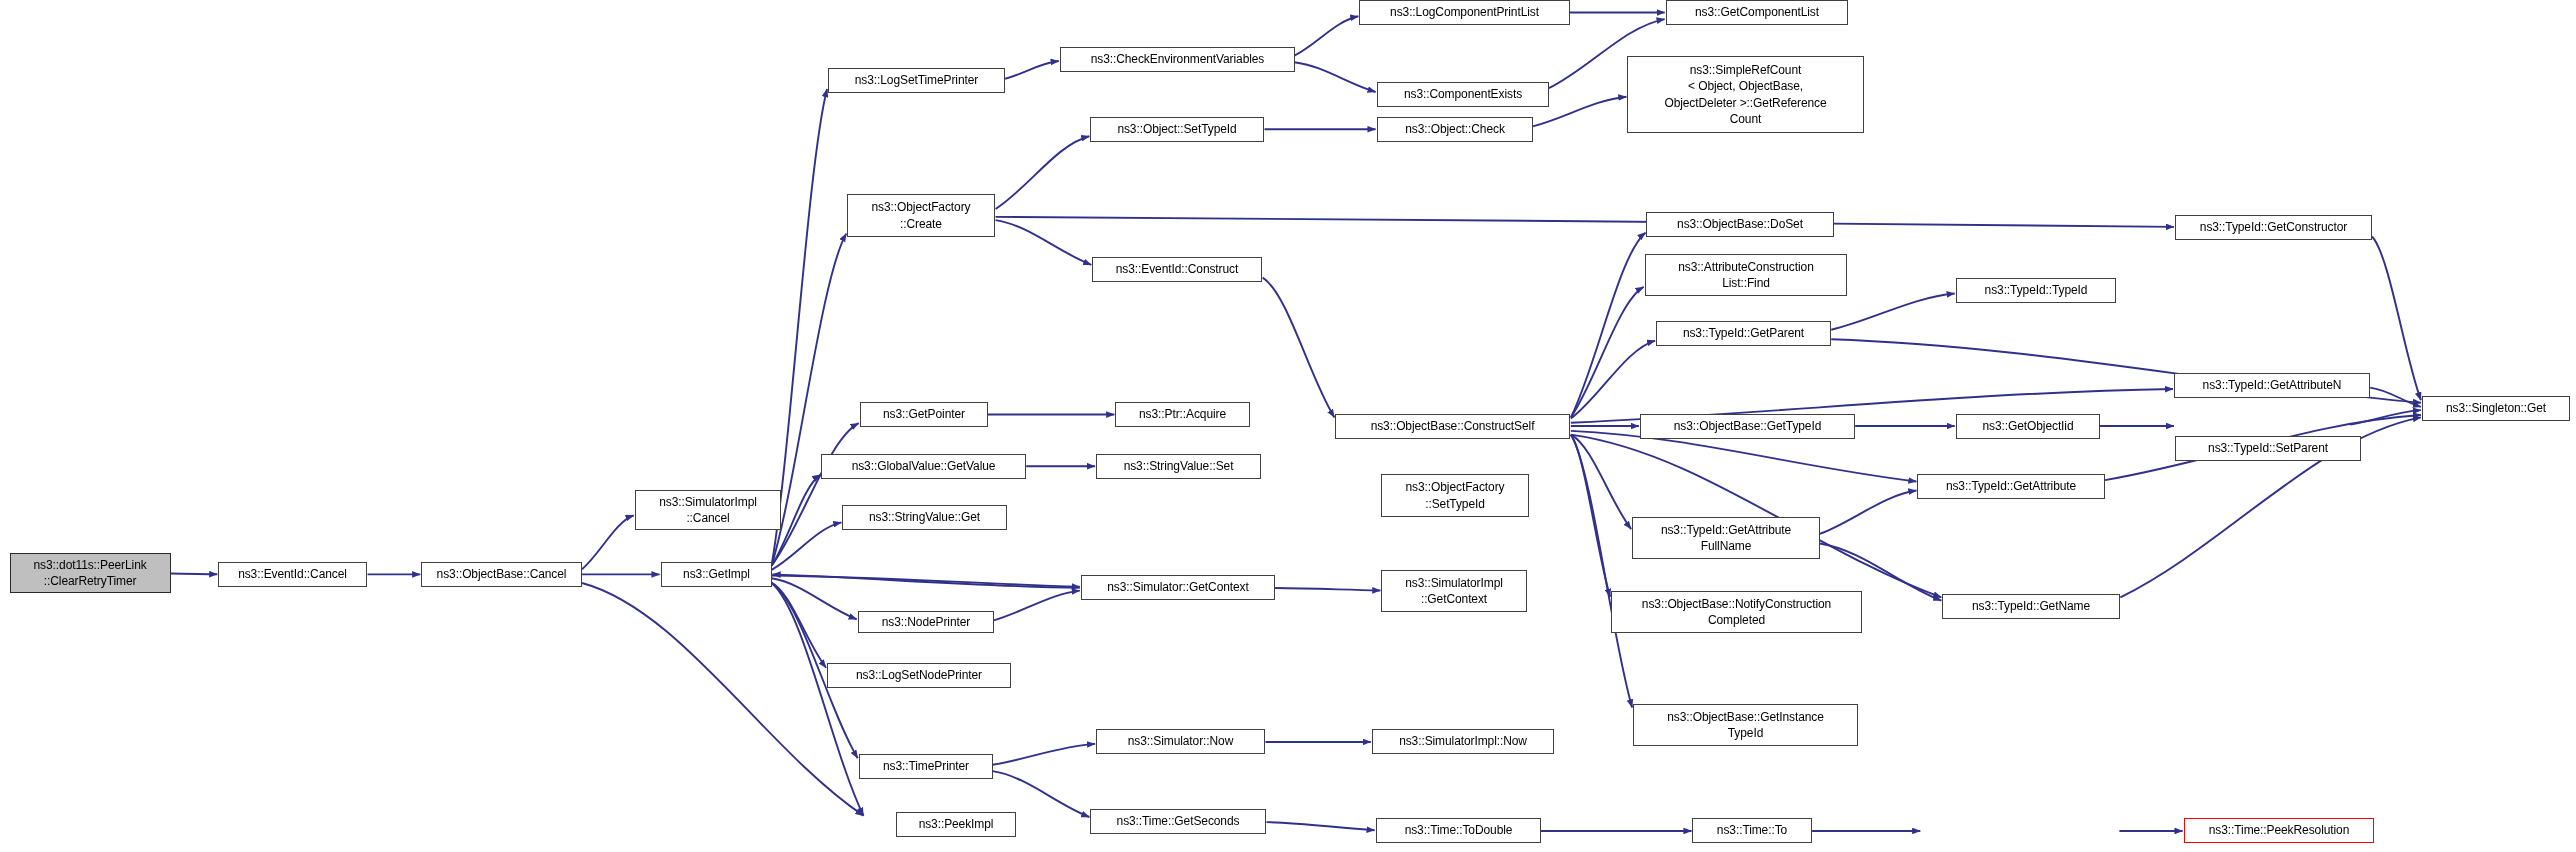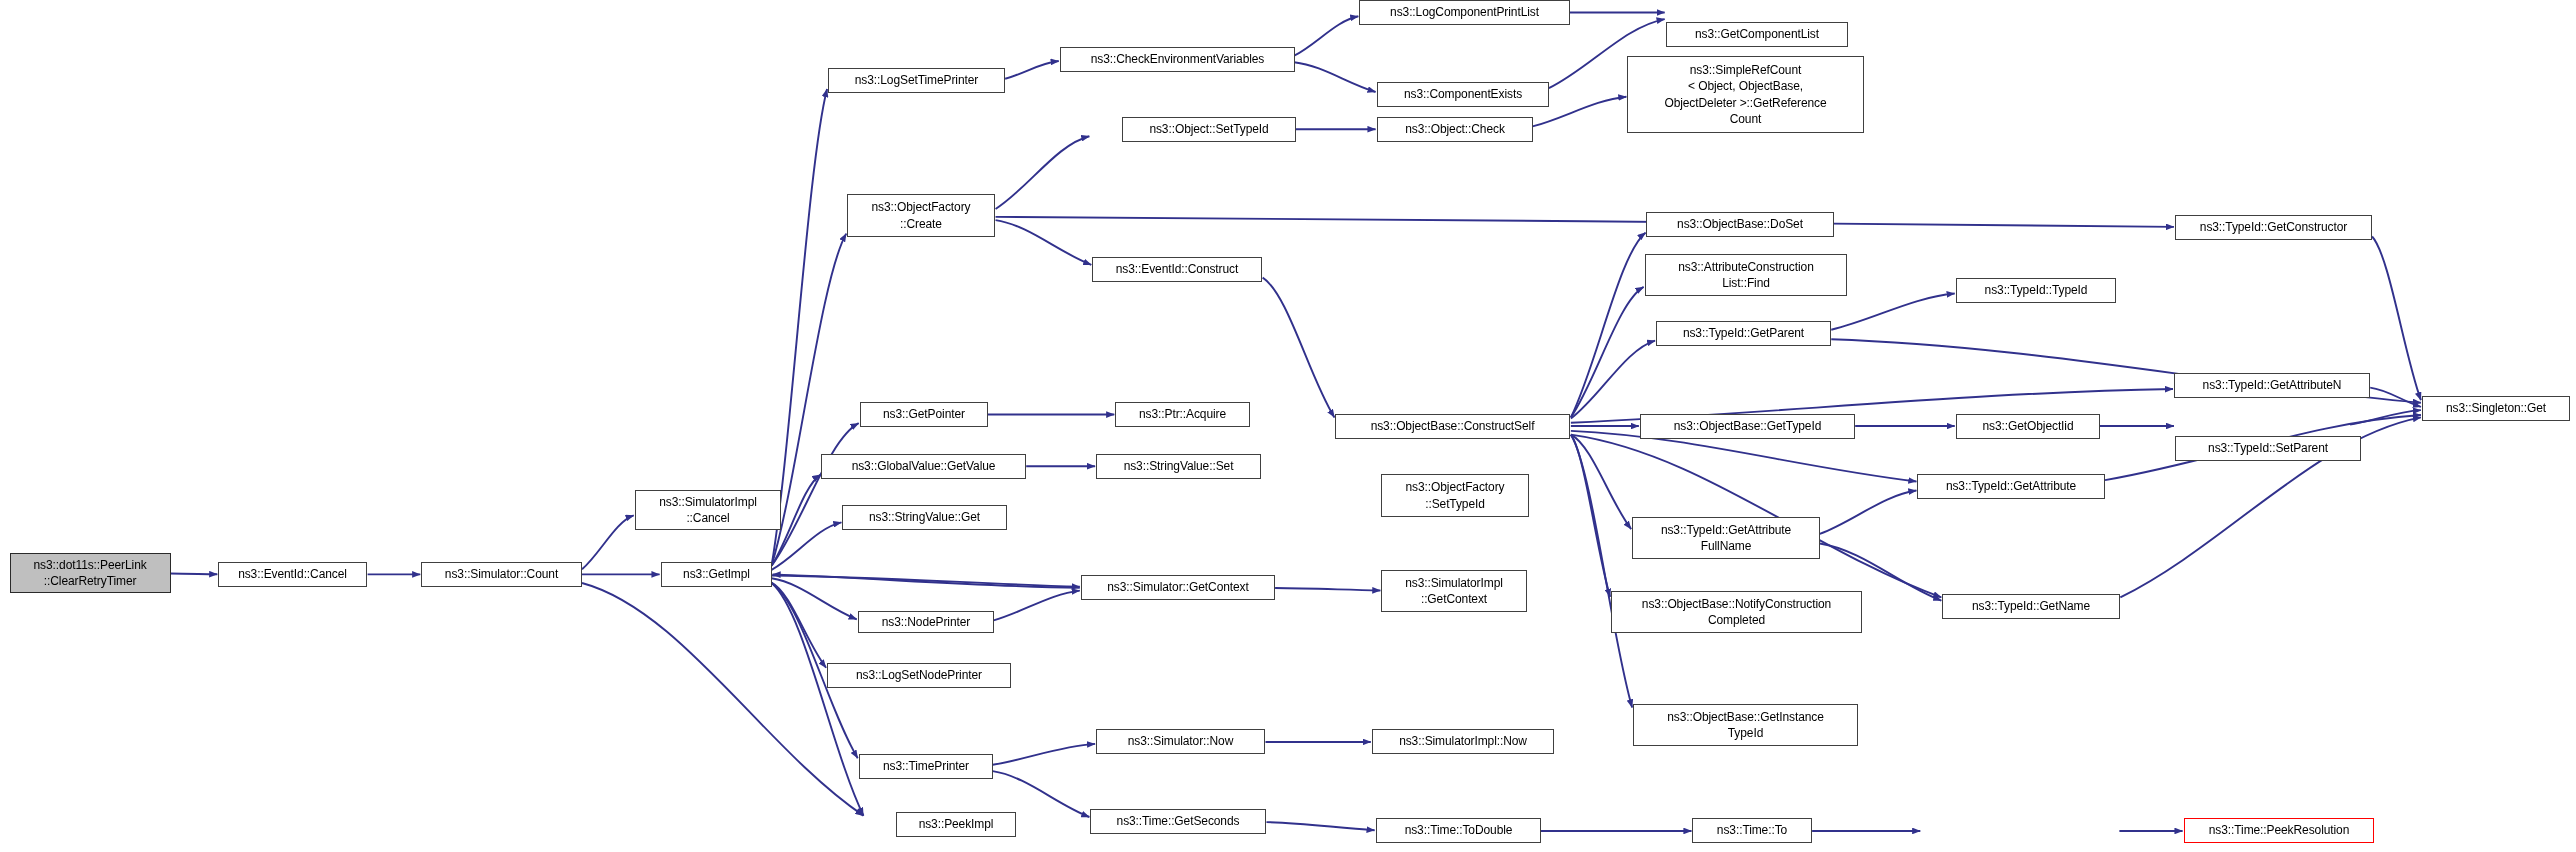--- a/index.html
+++ b/index.html
@@ -119,30 +119,30 @@
         <path d="M1323,858.8 C1362.55,859.745 1396.45,864.785 1436,867.2" marker-end="url(#arrow)"></path>
         <path d="M1609,868 C1664.3,868 1711.7,868 1767,868" marker-end="url(#arrow)"></path>
         <path d="M1893,868 C1932.55,868 1966.45,868 2006,868" marker-end="url(#arrow)"></path>
         <path d="M2214,868 C2237.1,868 2256.9,868 2280,868" marker-end="url(#arrow)"></path>
       </g>
   </svg>
   <div id="node-layer">
       <div class="node root" style="left: 9.6px; top: 553px; width: 161px; height: 40px;">ns3::dot11s::PeerLink
 ::ClearRetryTimer</div>
       <div class="node" style="left: 218px; top: 562px; width: 149px; height: 25px;">ns3::EventId::Cancel</div>
-      <div class="node" style="left: 421px; top: 562px; width: 161px; height: 25px;">ns3::Simulator::Count</div>
+      <div class="node" style="left: 421px; top: 562px; width: 161px; height: 25px;">ns3::ObjectBase::Cancel</div>
       <div class="node" style="left: 661px; top: 562px; width: 111px; height: 25px;">ns3::GetImpl</div>
       <div class="node" style="left: 635px; top: 490px; width: 146px; height: 40px;">ns3::SimulatorImpl
 ::Cancel</div>
       <div class="node" style="left: 828px; top: 68px; width: 177px; height: 25px;">ns3::LogSetTimePrinter</div>
       <div class="node" style="left: 1060px; top: 47px; width: 235px; height: 25px;">ns3::CheckEnvironmentVariables</div>
       <div class="node" style="left: 1359px; top: 0px; width: 211px; height: 25px;">ns3::LogComponentPrintList</div>
-      <div class="node" style="left: 1666px; top: 0px; width: 182px; height: 25px; margin-top: 22px;">ns3::GetComponentList</div>
+      <div class="node" style="left: 1666px; top: 0px; width: 182px; height: 25px;">ns3::GetComponentList</div>
       <div class="node" style="left: 1377px; top: 82px; width: 172px; height: 25px;">ns3::ComponentExists</div>
-      <div class="node" style="left: 1090px; top: 117px; width: 174px; height: 25px; margin-left: 32px;">ns3::Object::SetTypeId</div>
+      <div class="node" style="left: 1090px; top: 117px; width: 174px; height: 25px;">ns3::Object::SetTypeId</div>
       <div class="node" style="left: 1377px; top: 117px; width: 156px; height: 25px;">ns3::Object::Check</div>
       <div class="node" style="left: 1627px; top: 56px; width: 237px; height: 77px;">ns3::SimpleRefCount
 &lt; Object, ObjectBase,
  ObjectDeleter &gt;::GetReference
 Count</div>
       <div class="node" style="left: 847px; top: 194px; width: 148px; height: 43px;">ns3::ObjectFactory
 ::Create</div>
       <div class="node" style="left: 1092px; top: 257px; width: 170px; height: 25px;">ns3::EventId::Construct</div>
       <div class="node" style="left: 2175px; top: 215px; width: 197px; height: 25px;">ns3::TypeId::GetConstructor</div>
       <div class="node" style="left: 1646px; top: 212px; width: 188px; height: 25px;">ns3::ObjectBase::DoSet</div>

